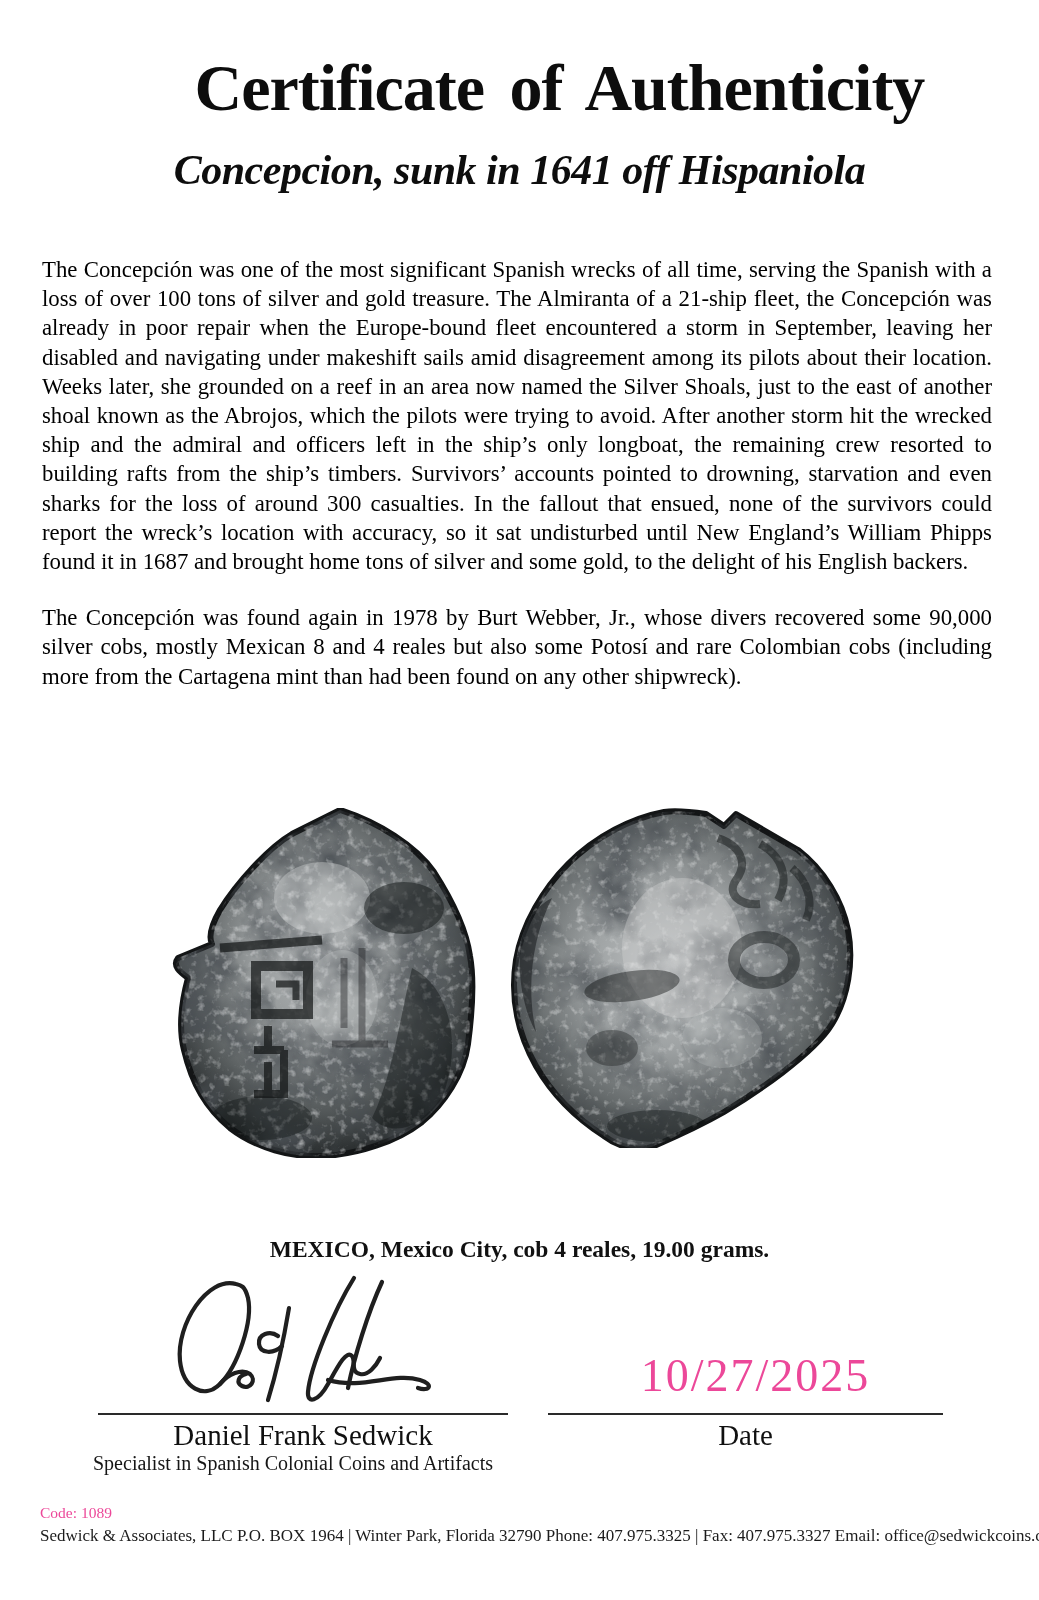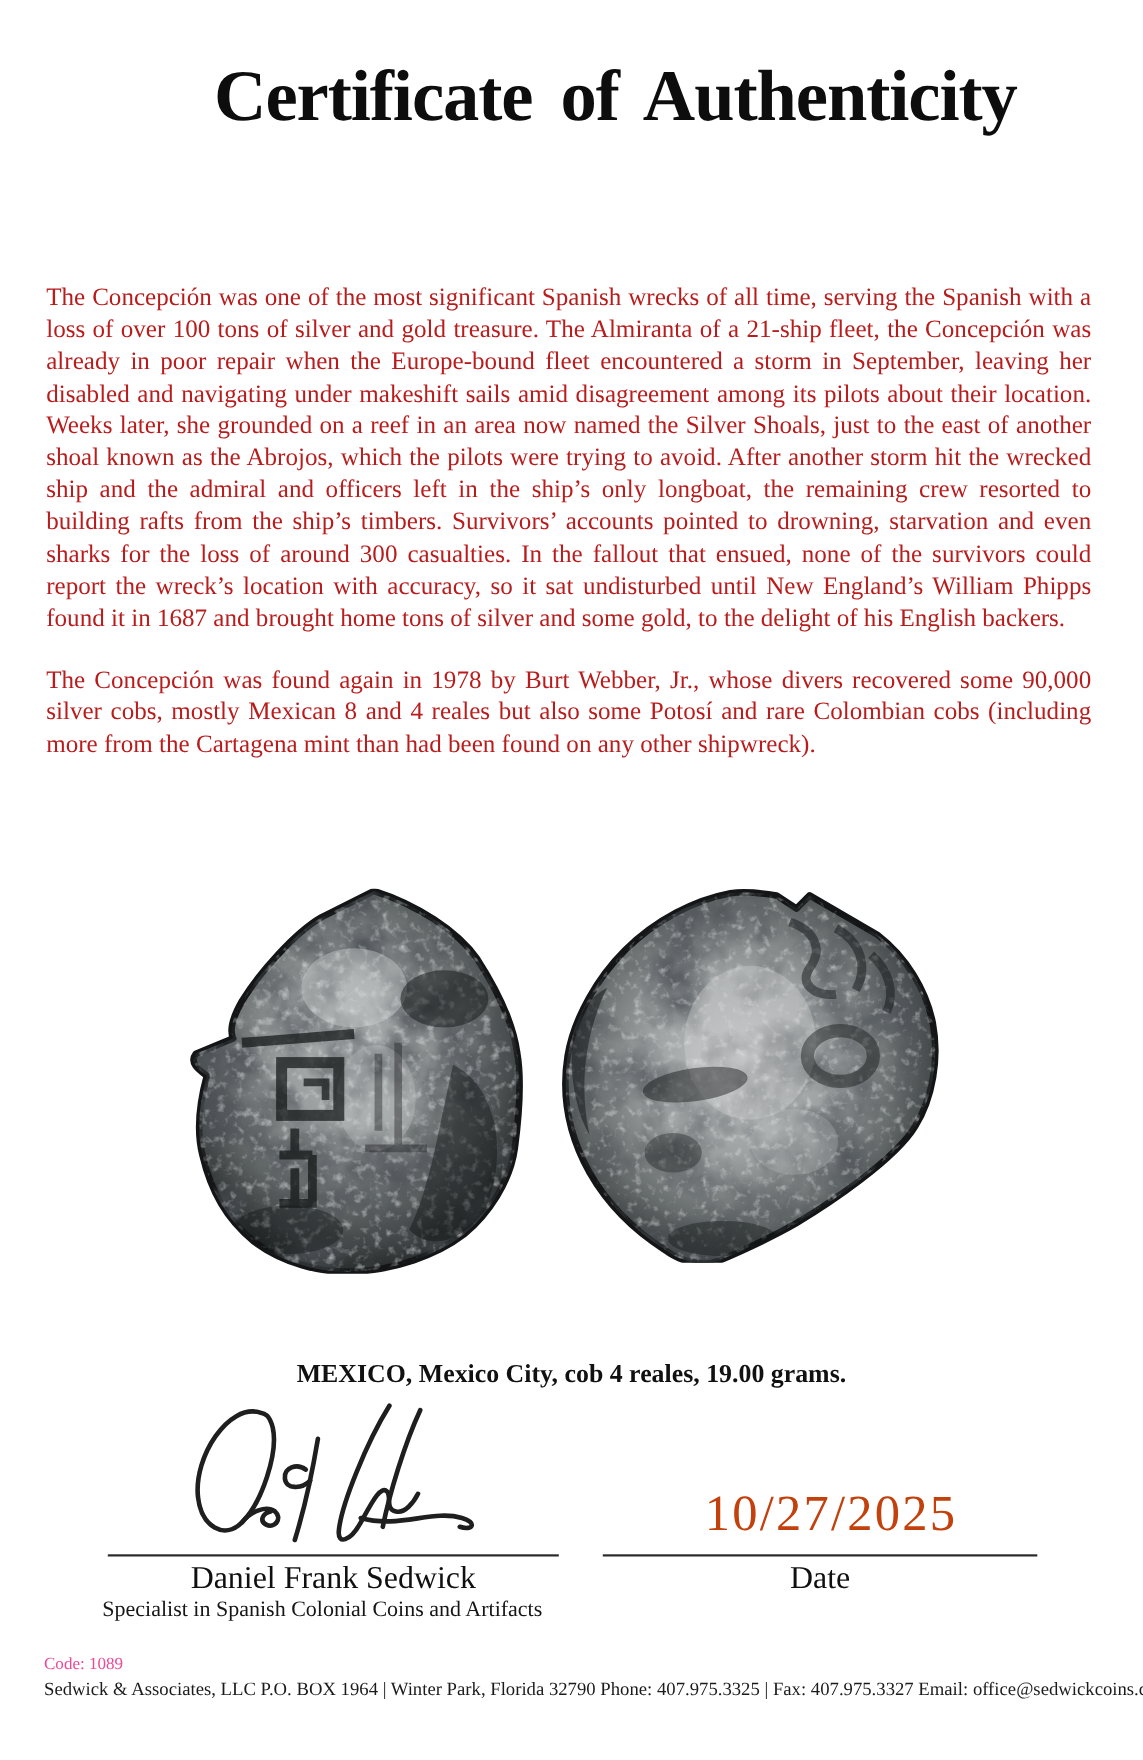--- a/index.html
+++ b/index.html
@@ -14,21 +14,21 @@
     text-align:center; font-size:66px; font-weight:700;
     letter-spacing:-1px; word-spacing:10px; line-height:1.15; color:#0d0d0d;padding-left:40px;
   }
   .subtitle {
     position:absolute; top:146px; left:0; width:100%;
     text-align:center; font-size:42px; font-weight:700; font-style:italic;
     letter-spacing:-0.5px; color:#0d0d0d;
   }
   .bodytext {
     position:absolute; top:255px; left:42px; width:950px;
-    font-size:22.8px; line-height:29.2px; text-align:justify; color:#b91c1c;
+    font-size:22.8px; line-height:29.2px; text-align:justify; color:#000000;
   }
   .bodytext p { margin:0 0 27px 0; }
   .coin { position:absolute; }
   .coin-obverse { left:172px; top:808px; width:304px; height:350px; }
   .coin-reverse { left:492px; top:808px; width:368px; height:340px; }
   .caption {
     position:absolute; top:1236px; left:0; width:100%;
     text-align:center; font-size:23.5px; font-weight:700; color:#111;
   }
   .signature-svg { position:absolute; left:158px; top:1266px; width:300px; height:145px; }
@@ -38,40 +38,41 @@
   .sig-name {
     position:absolute; top:1419px; left:98px; width:410px;
     text-align:center; font-size:29px; color:#101010;
   }
   .sig-role {
     position:absolute; top:1452px; left:93px; width:440px;
     text-align:left; font-size:20px; color:#161616;
   }
   .date-value {
     position:absolute; top:1353px; left:558px; width:395px;
-    text-align:center; font-size:46px; letter-spacing:2px; color:#c2410c; line-height:1;
+    text-align:center; font-size:46px; letter-spacing:2px; color:#ec4899; line-height:1;
   }
   .date-label {
     position:absolute; top:1419px; left:548px; width:395px;
     text-align:center; font-size:29px; color:#101010;
   }
   .footer-code {
     position:absolute; left:40px; top:1504px; font-size:15.5px; color:#ec4899;
   }
   .footer-address {
     position:absolute; left:40px; top:1526px; width:990px;
     font-size:17px; color:#1b1b1b; white-space:nowrap;
   }
 </style>
 </head>
 <body>
 
 <div class="page">
 
   <div class="title">Certificate of Authenticity</div>
+  <div class="subtitle">Concepcion, sunk in 1641 off Hispaniola</div>
 
   <div class="bodytext">
     <p>The Concepción was one of the most significant Spanish wrecks of all time, serving the Spanish with a loss of over 100 tons of silver and gold treasure. The Almiranta of a 21-ship fleet, the Concepción was already in poor repair when the Europe-bound fleet encountered a storm in September, leaving her disabled and navigating under makeshift sails amid disagreement among its pilots about their location. Weeks later, she grounded on a reef in an area now named the Silver Shoals, just to the east of another shoal known as the Abrojos, which the pilots were trying to avoid. After another storm hit the wrecked ship and the admiral and officers left in the ship’s only longboat, the remaining crew resorted to building rafts from the ship’s timbers. Survivors’ accounts pointed to drowning, starvation and even sharks for the loss of around 300 casualties. In the fallout that ensued, none of the survivors could report the wreck’s location with accuracy, so it sat undisturbed until New England’s William Phipps found it in 1687 and brought home tons of silver and some gold, to the delight of his English backers.</p>
     <p>The Concepción was found again in 1978 by Burt Webber, Jr., whose divers recovered some 90,000 silver cobs, mostly Mexican 8 and 4 reales but also some Potosí and rare Colombian cobs (including more from the Cartagena mint than had been found on any other shipwreck).</p>
   </div>
 
   <svg class="coin coin-obverse" viewBox="0 0 304 350" aria-hidden="true">
     <defs>
       <radialGradient id="g1" cx="48%" cy="42%" r="64%">
         <stop offset="0%" stop-color="#b7babb"></stop>

